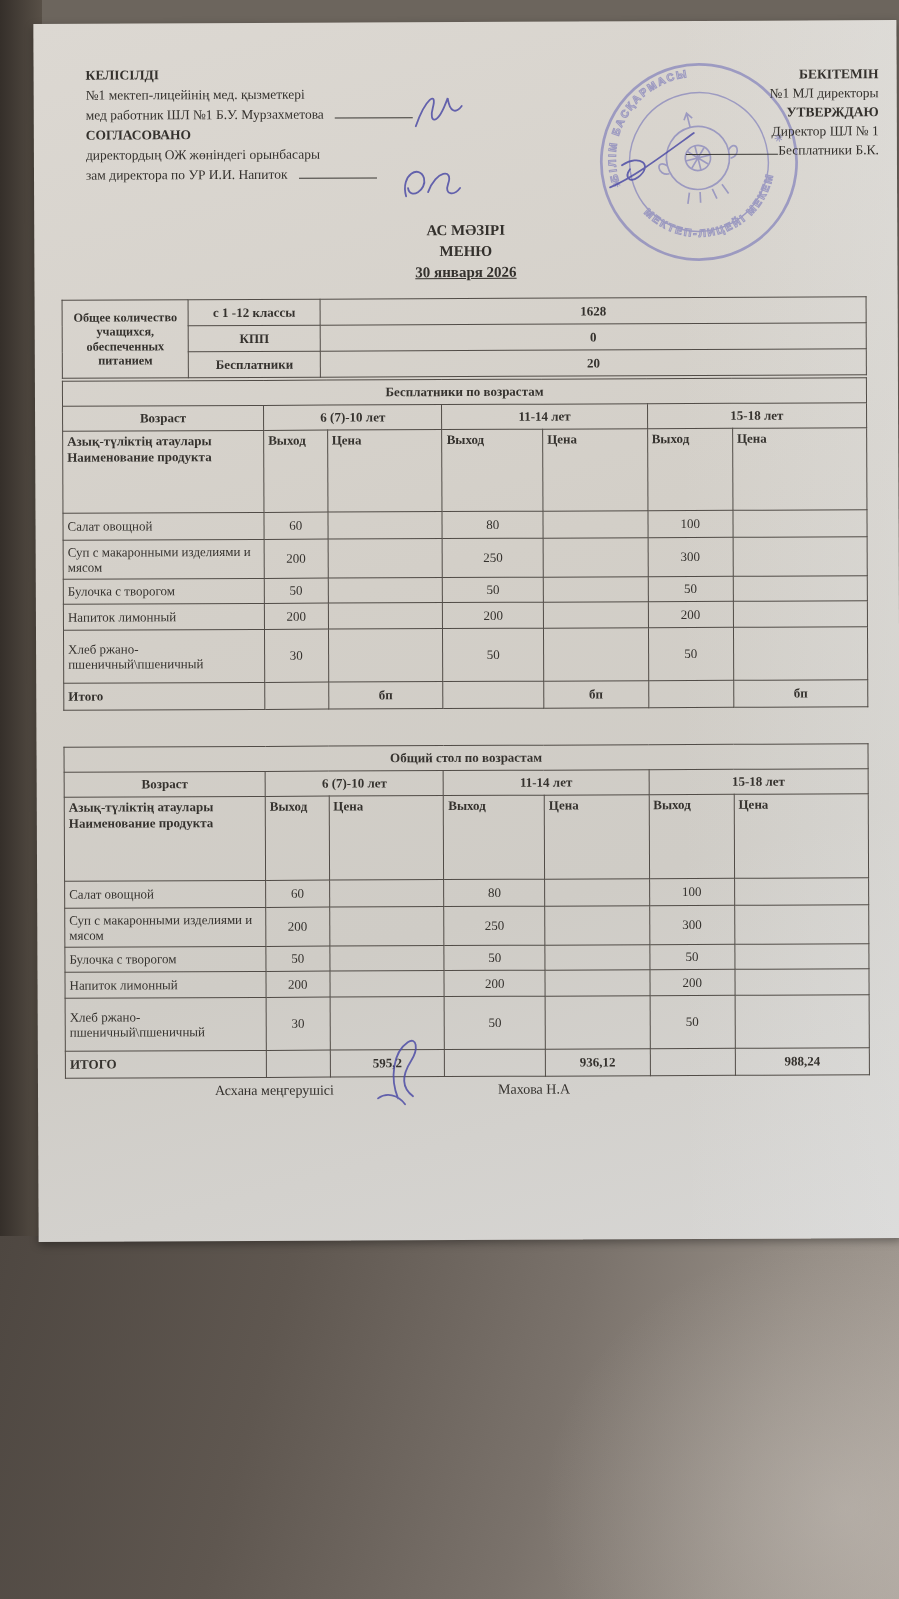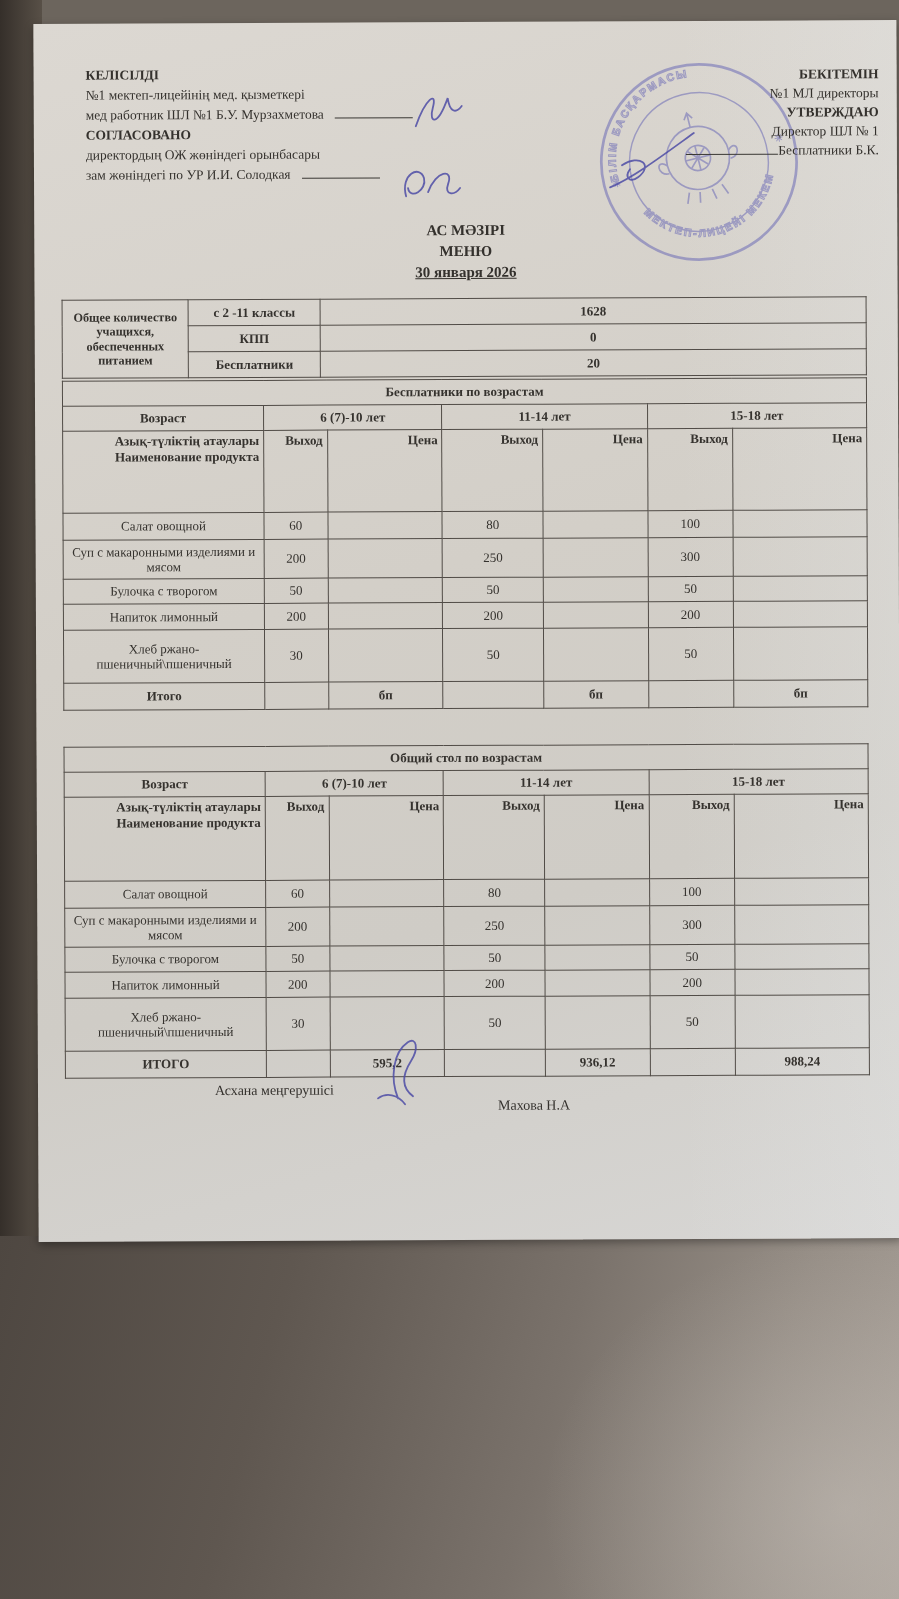--- a/index.html
+++ b/index.html
@@ -48,36 +48,36 @@
   .tables{position:absolute;left:27px;top:276px;width:805px;}
   table{border-collapse:collapse;width:805px;table-layout:fixed;
         font-size:13px;color:#35322e;}
   td{border:1.6px solid #514c47;padding:1px 4px;overflow:hidden;}
   table.summary td{height:23px;}
   .sum-label{font-weight:bold;text-align:center;font-size:12.3px;line-height:14.5px;padding:0 2px;}
   .sum-key{font-weight:bold;text-align:center;}
   .sum-val{font-weight:bold;text-align:center;}
   .section-row td{font-weight:bold;text-align:center;height:22px;}
   .age-row td{font-weight:bold;text-align:center;height:22px;border-radius:9px;}
-  .hdr-row td{font-weight:bold;text-align:right;vertical-align:top;padding-top:2px;}
+  .hdr-row td{font-weight:bold;text-align:left;vertical-align:top;padding-top:2px;}
   .hdr-row .prod-hdr{line-height:16px;}
   .t1 .hdr-row td{height:78px;}
   .t2 .hdr-row td{height:80px;}
-  .name-cell{text-align:center;overflow-wrap:break-word;line-height:15.5px;}
+  .name-cell{text-align:left;overflow-wrap:break-word;line-height:15.5px;}
   .num{text-align:center;}
   .r-salat td{height:24px;} .r-sup td{height:36px;} .r-bul td{height:22px;border-radius:6px;}
   .r-nap td{height:23px;} .r-hleb td{height:50px;}
   .total-row td{height:24px;font-weight:bold;margin-top:26px;}
   .total-row .name-cell{font-weight:bold;}
   .gap{height:36px;}
 
   
   .footer{position:absolute;left:27px;top:1036px;width:805px;font-size:14px;}
   .footer .label{font-weight:normal;position:absolute;left:150px;top:24px;}
-  .footer .name{position:absolute;left:433px;top:40px;}
+  .footer .name{position:absolute;left:433px;top:24px;}
 </style>
 </head>
 <body>
 
 <div class="photo">
   <div class="bg-left"></div>
   <div class="bg-bottom"></div>
   <div class="bg-sheen"></div>
 
   <div class="paper">
@@ -109,21 +109,21 @@
           <path d="M84,126 L80,136 M94,128 L92,138 M106,128 L108,138 M116,126 L120,136"></path>
         </g>
       </svg>
 
       <div class="approve-left">
         <div class="b">КЕЛІСІЛДІ</div>
         <div>№1 мектеп-лицейінің мед. қызметкері</div>
         <div><span>мед работник ШЛ №1 Б.У. Мурзахметова</span> <span class="sig-line sm"></span></div>
         <div class="b">СОГЛАСОВАНО</div>
         <div>директордың ОЖ жөніндегі орынбасары</div>
-        <div><span>зам жөніндегі по УР  И.И. Солодкая</span> <span class="sig-line sm"></span></div>
+        <div><span>зам директора по УР  И.И. Напиток</span> <span class="sig-line sm"></span></div>
       </div>
       <svg class="ink" style="left:372px;top:66px;width:80px;height:50px;" viewBox="0 0 80 50">
         <path d="M10,38 C20,10 32,2 27,20 C23,34 31,40 42,10 C44,24 50,26 56,18"></path>
       </svg>
       <svg class="ink" style="left:360px;top:140px;width:80px;height:50px;" viewBox="0 0 80 50">
         <path d="M12,34 C6,12 26,2 30,16 C33,28 16,38 14,26 M34,30 C42,8 60,6 54,22 C50,33 60,34 66,26"></path>
       </svg>
 
       <div class="approve-right">
         <div class="b">БЕКІТЕМІН</div>
@@ -146,21 +146,21 @@
 
         <table class="summary">
           <colgroup>
               <col style="width:15.7%">
               <col style="width:16.4%">
               <col style="width:67.9%">
             </colgroup>
           <tbody>
               <tr>
             <td class="sum-label" rowspan="3">Общее количество учащихся, обеспеченных питанием</td>
-            <td class="sum-key">с 2 -11 классы</td>
+            <td class="sum-key">с 1 -12 классы</td>
             <td class="sum-val">1628</td>
           </tr>
           <tr>
             <td class="sum-key">КПП</td>
             <td class="sum-val">0</td>
           </tr>
           <tr>
             <td class="sum-key">Бесплатники</td>
             <td class="sum-val">20</td>
           </tr>

